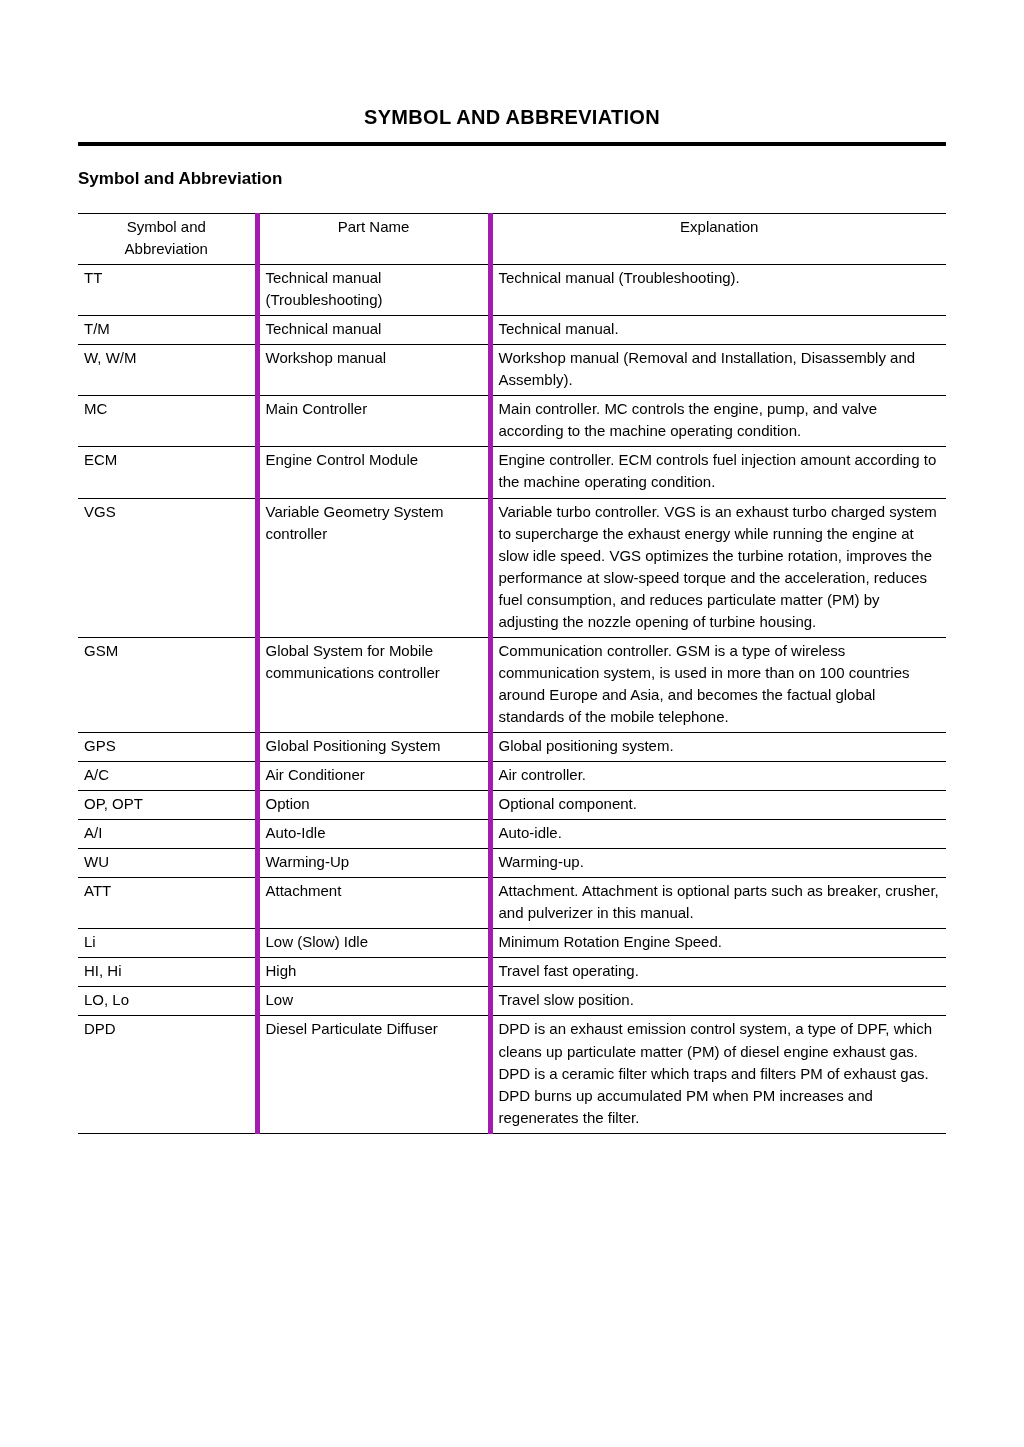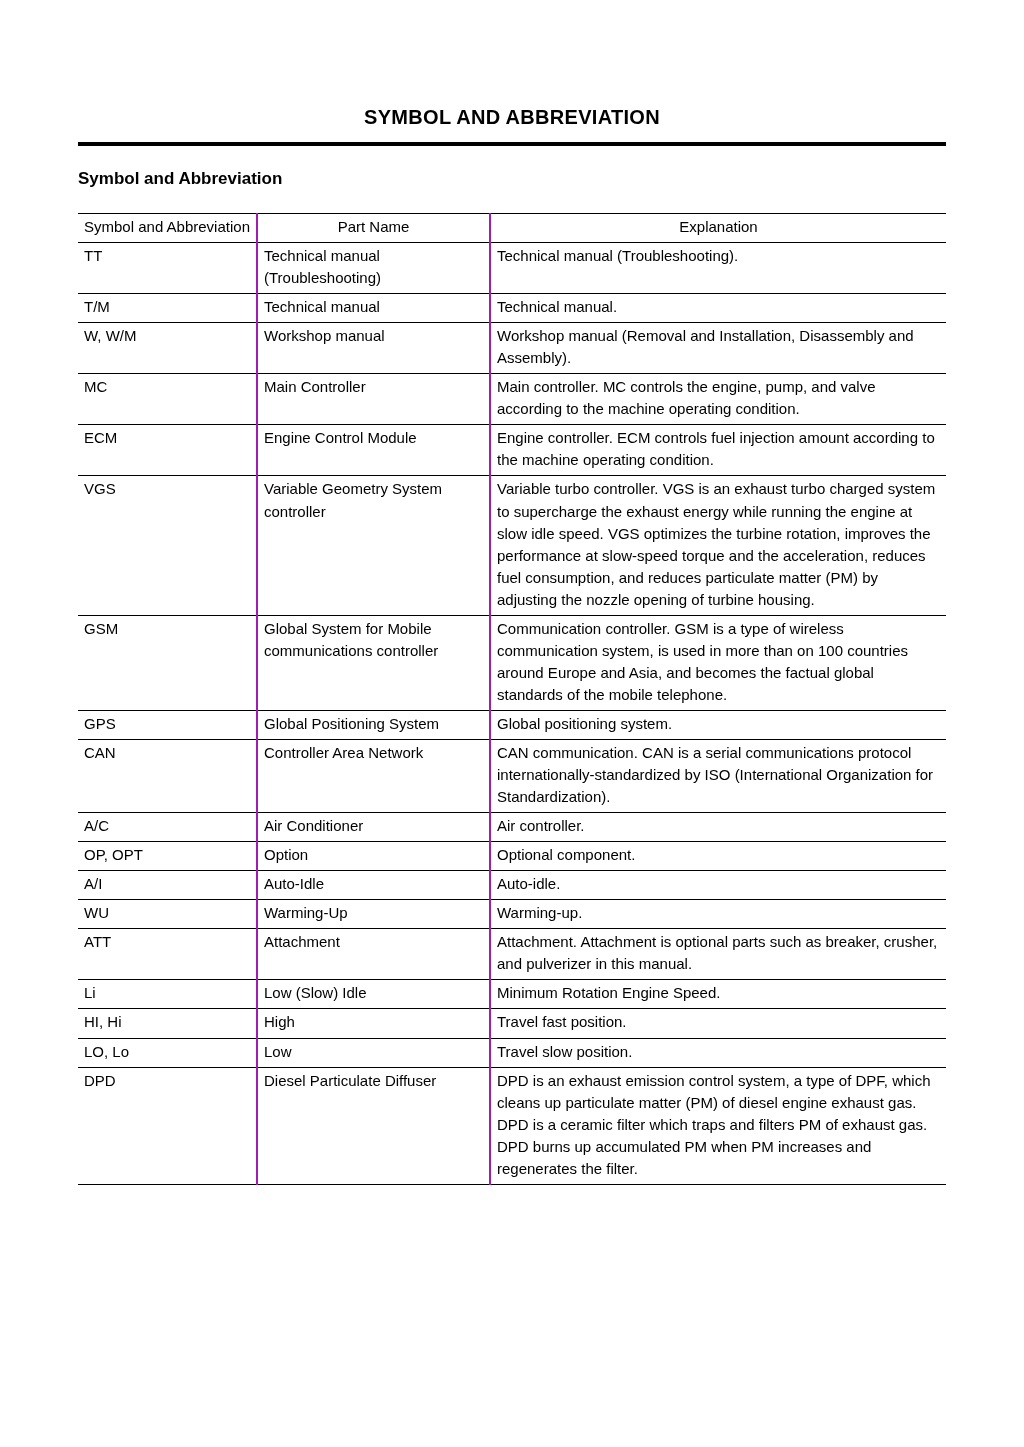--- a/index.html
+++ b/index.html
@@ -48,21 +48,21 @@
   }
   table.abbr tr { border-top:1px solid #000; border-bottom:1px solid #000; }
   table.abbr th, table.abbr td {
     vertical-align:top;
     padding:2px 6px 4px 6px;
     text-align:left;
     font-weight:normal;
     word-wrap:break-word;
   }
   table.abbr th { text-align:center; }
-  table.abbr th + th, table.abbr td + td { border-left:2px solid #a21caf; }
+  table.abbr th + th, table.abbr td + td { border-left:5px solid #a21caf; }
   .col-sym  { width:179px; }
   .col-part { width:233px; }
   .col-exp  { width:auto; }
   td.col-sym { padding-left:4px; }
   .footer-rule {
     position:absolute;
     left:78px;
     right:78px;
     top:1345px;
     border-top:1px solid #555;
@@ -137,25 +137,20 @@
           <td class="col-sym">GSM</td>
           <td class="col-part">Global System for Mobile communications controller</td>
           <td class="col-exp">Communication controller. GSM is a type of wireless communication system, is used in more than on 100 countries around Europe and Asia, and becomes the factual global standards of the mobile telephone.</td>
         </tr>
         <tr>
           <td class="col-sym">GPS</td>
           <td class="col-part">Global Positioning System</td>
           <td class="col-exp">Global positioning system.</td>
         </tr>
         <tr>
-          <td class="col-sym">CAN</td>
-          <td class="col-part">Controller Area Network</td>
-          <td class="col-exp">CAN communication. CAN is a serial communications protocol internationally-standardized by ISO (International Organization for Standardization).</td>
-        </tr>
-        <tr>
           <td class="col-sym">A/C</td>
           <td class="col-part">Air Conditioner</td>
           <td class="col-exp">Air controller.</td>
         </tr>
         <tr>
           <td class="col-sym">OP, OPT</td>
           <td class="col-part">Option</td>
           <td class="col-exp">Optional component.</td>
         </tr>
         <tr>
@@ -174,21 +169,21 @@
           <td class="col-exp">Attachment. Attachment is optional parts such as breaker, crusher, and pulverizer in this manual.</td>
         </tr>
         <tr>
           <td class="col-sym">Li</td>
           <td class="col-part">Low (Slow) Idle</td>
           <td class="col-exp">Minimum Rotation Engine Speed.</td>
         </tr>
         <tr>
           <td class="col-sym">HI, Hi</td>
           <td class="col-part">High</td>
-          <td class="col-exp">Travel fast position.</td>
+          <td class="col-exp">Travel fast operating.</td>
         </tr>
         <tr>
           <td class="col-sym">LO, Lo</td>
           <td class="col-part">Low</td>
           <td class="col-exp">Travel slow position.</td>
         </tr>
         <tr>
           <td class="col-sym">DPD</td>
           <td class="col-part">Diesel Particulate Diffuser</td>
           <td class="col-exp">DPD is an exhaust emission control system, a type of DPF, which cleans up particulate matter (PM) of diesel engine exhaust gas. DPD is a ceramic filter which traps and filters PM of exhaust gas. DPD burns up accumulated PM when PM increases and regenerates the filter.</td>

